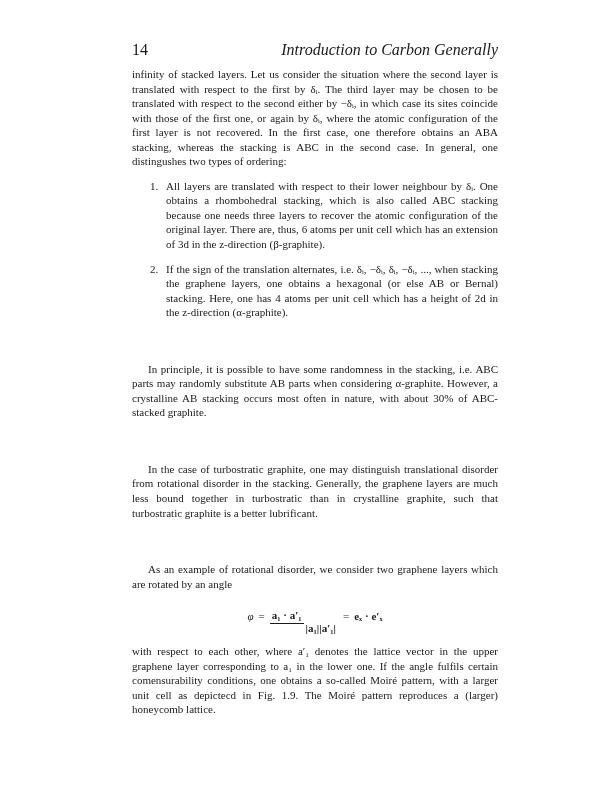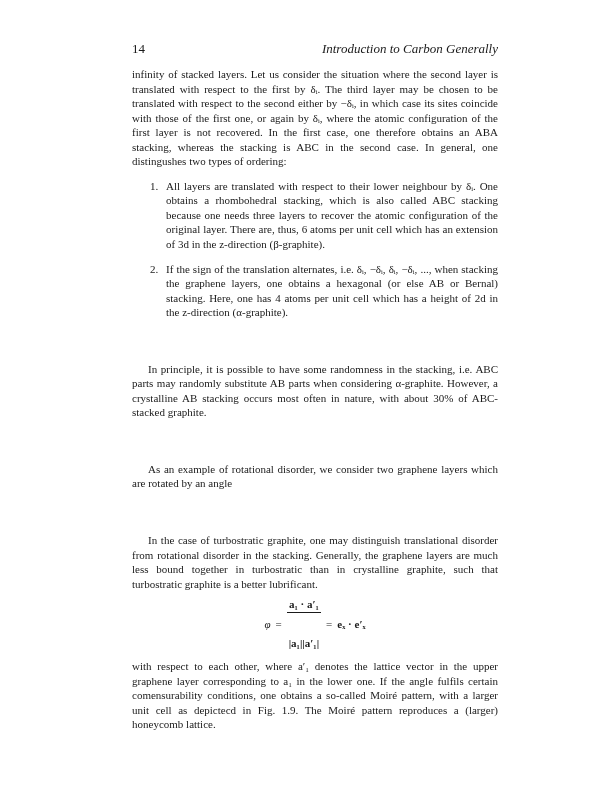--- a/index.html
+++ b/index.html
@@ -14,21 +14,21 @@
     overflow: hidden;
   }
   .header {
     position: absolute;
     left: 132px;
     top: 41px;
     width: 366px;
     display: flex;
     justify-content: space-between;
     align-items: baseline;
-    font-size: 13px;
+    font-size: 16px;
   }
   .running-title { font-style: italic; }
   .body-col {
     position: absolute;
     left: 132px;
     top: 67px;
     width: 366px;
     font-size: 11px;
     line-height: 14.55px;
   }
@@ -57,21 +57,21 @@
     justify-content: center;
     align-items: center;
     gap: 5px;
     font-size: 11px;
     line-height: 13px;
   }
   .equation .mi { font-style: italic; }
   .equation .vec, .frac { font-weight: bold; }
   .frac {
     display: inline-flex;
-    flex-direction: column;
+    flex-direction: row;
     align-items: center;
     text-align: left;
     vertical-align: middle;
   }
   .frac-num {
     padding: 0 2px 1px 2px;
     border-bottom: 1px solid #1a1a1a;
   }
   .frac-den { padding: 1px 2px 0 2px; margin-top: 23px; }
 </style>
@@ -94,22 +94,22 @@
         <span class="list-num">1.</span>
         <span>All layers are translated with respect to their lower neighbour by δᵢ. One obtains a rhombohedral stacking, which is also called ABC stacking because one needs three layers to recover the atomic configuration of the original layer. There are, thus, 6 atoms per unit cell which has an extension of 3d in the z-direction (β-graphite).</span>
       </li>
       <li class="list-item">
         <span class="list-num">2.</span>
         <span>If the sign of the translation alternates, i.e. δᵢ, −δᵢ, δᵢ, −δᵢ, ..., when stacking the graphene layers, one obtains a hexagonal (or else AB or Bernal) stacking. Here, one has 4 atoms per unit cell which has a height of 2d in the z-direction (α-graphite).</span>
       </li>
     </ol>
 
     <p class="para indent">In principle, it is possible to have some randomness in the stacking, i.e. ABC parts may randomly substitute AB parts when considering α-graphite. However, a crystalline AB stacking occurs most often in nature, with about 30% of ABC-stacked graphite.</p>
+    <p class="para indent">In the case of turbostratic graphite, one may distinguish translational disorder from rotational disorder in the stacking. Generally, the graphene layers are much less bound together in turbostratic than in crystalline graphite, such that turbostratic graphite is a better lubrificant.</p>
     <p class="para indent">As an example of rotational disorder, we consider two graphene layers which are rotated by an angle</p>
-    <p class="para indent">In the case of turbostratic graphite, one may distinguish translational disorder from rotational disorder in the stacking. Generally, the graphene layers are much less bound together in turbostratic than in crystalline graphite, such that turbostratic graphite is a better lubrificant.</p>
 
     <div class="equation">
       <span class="mi">φ</span>
       <span>=</span>
       <span class="frac">
         <span class="frac-num">a₁ · a′₁</span>
         <span class="frac-den">|a₁||a′₁|</span>
       </span>
       <span>=</span>
       <span class="vec">eₓ · e′ₓ</span>

